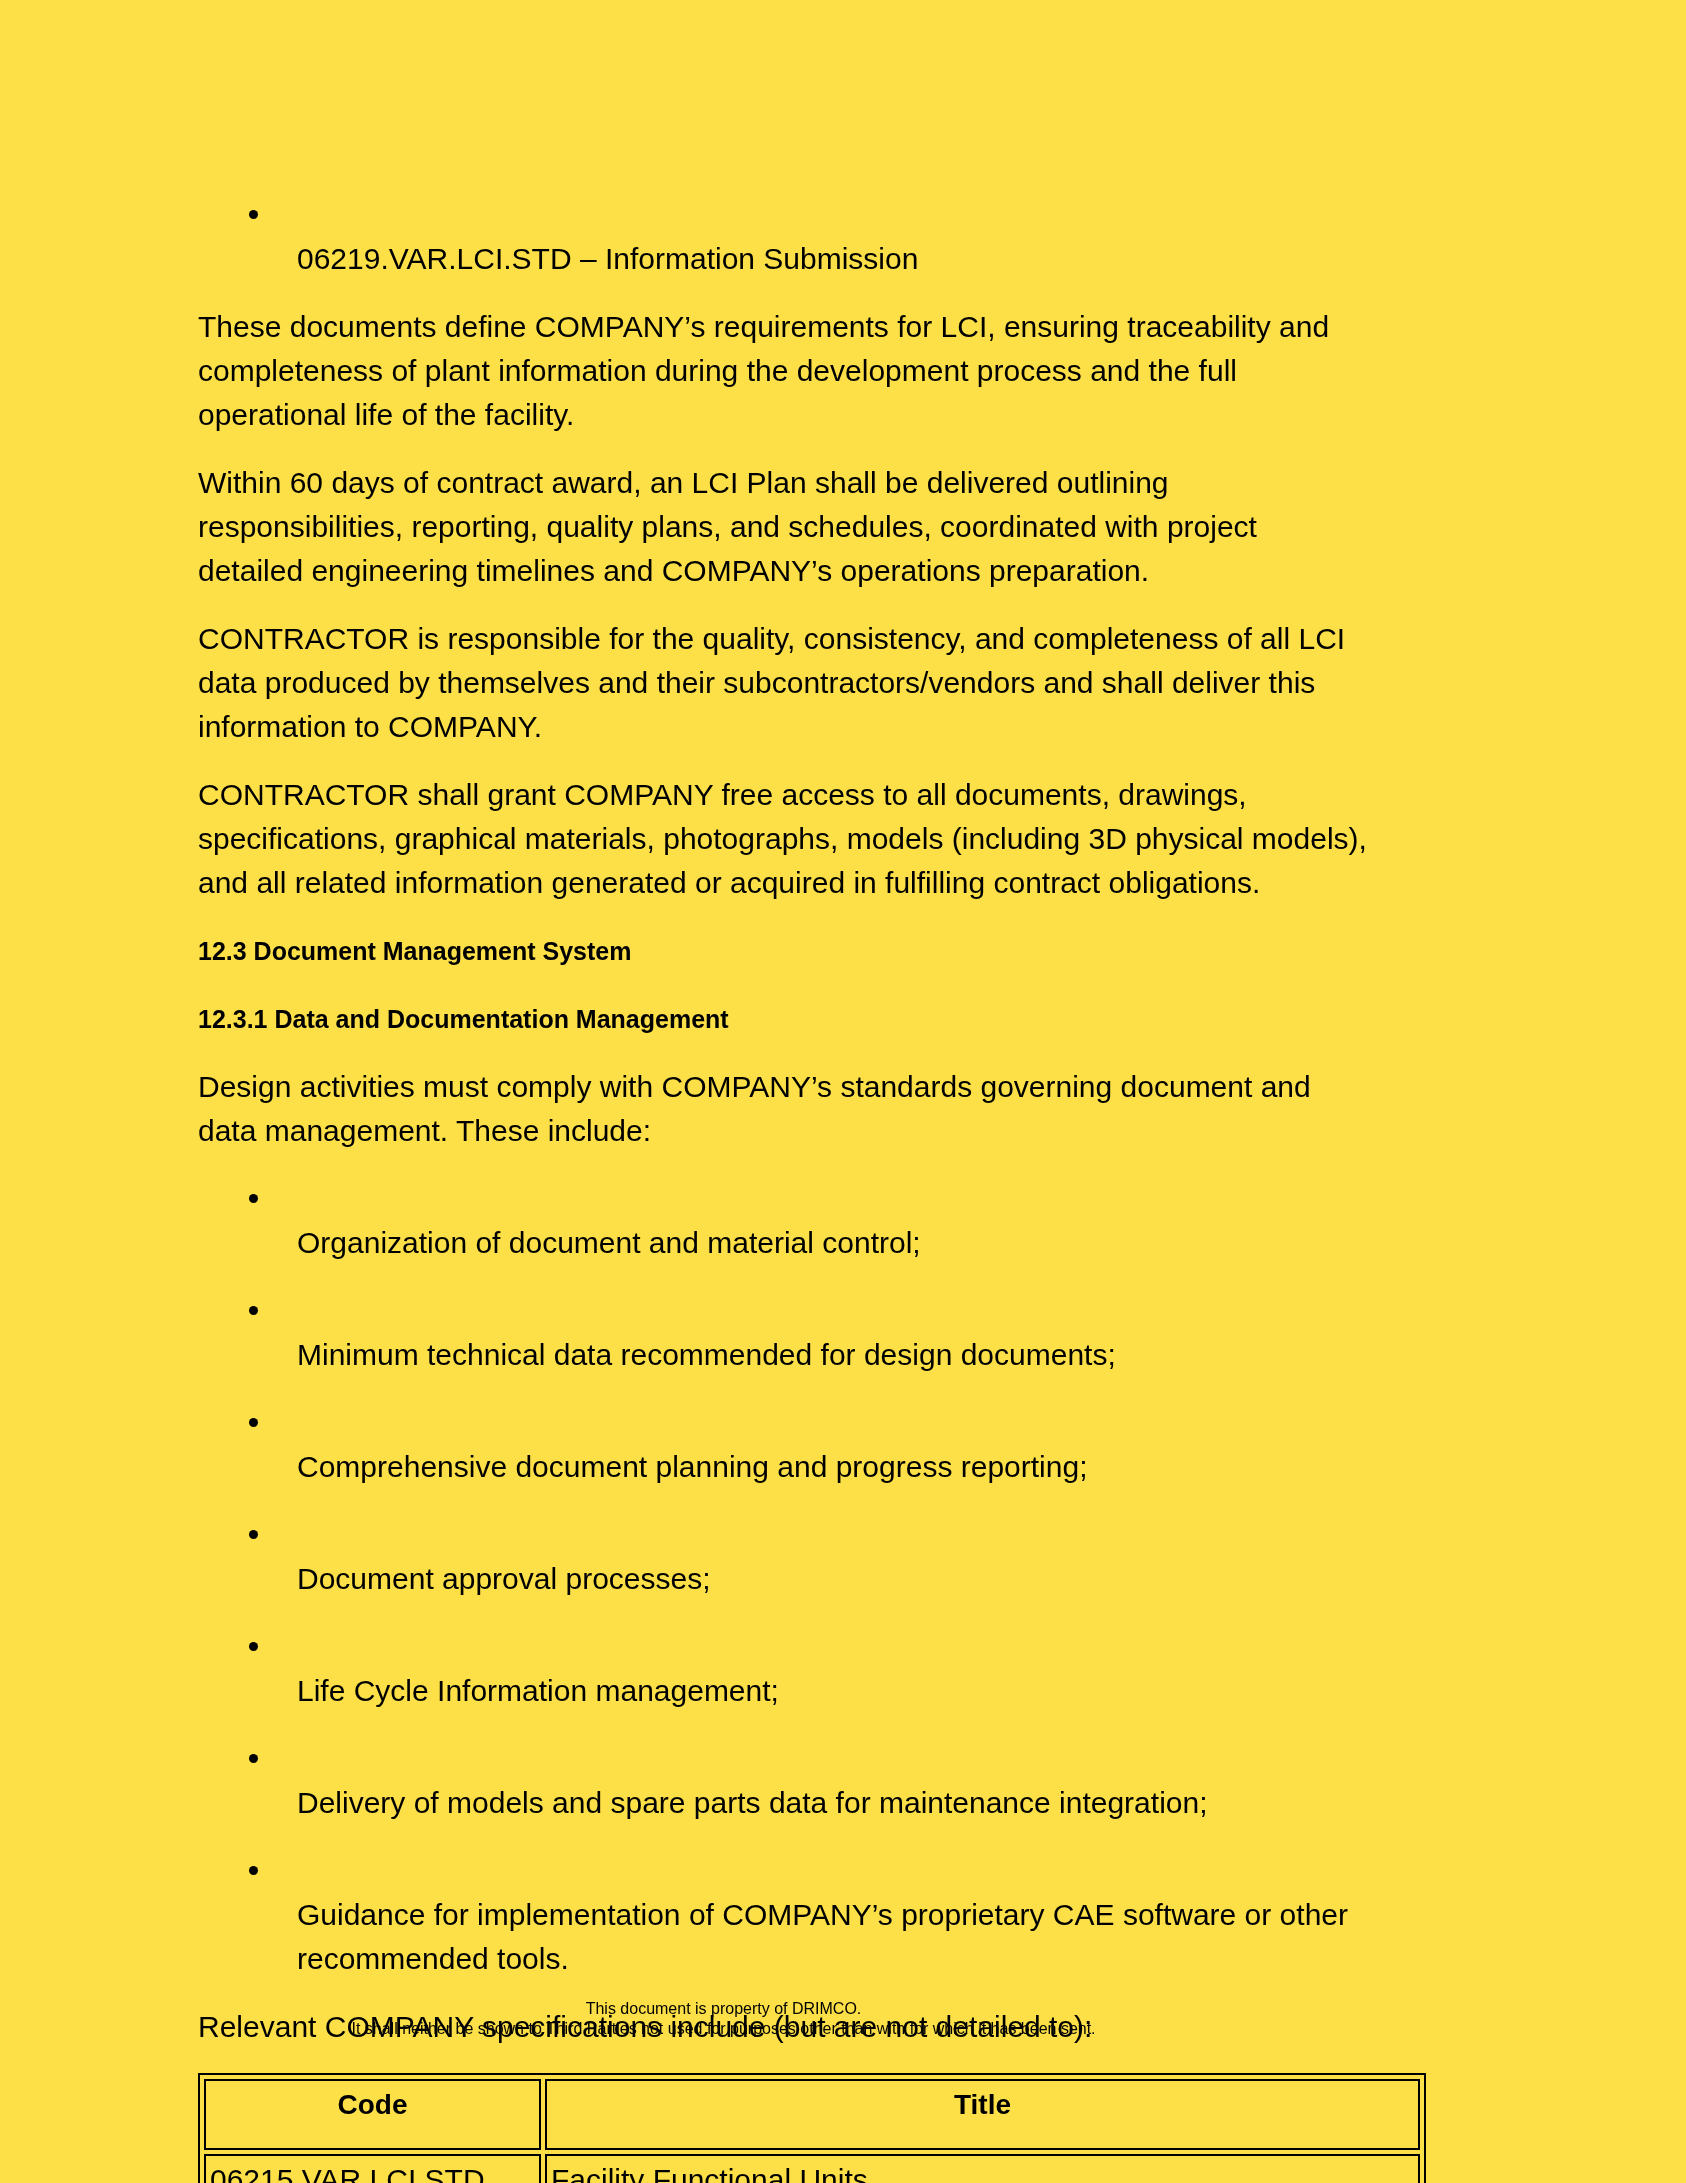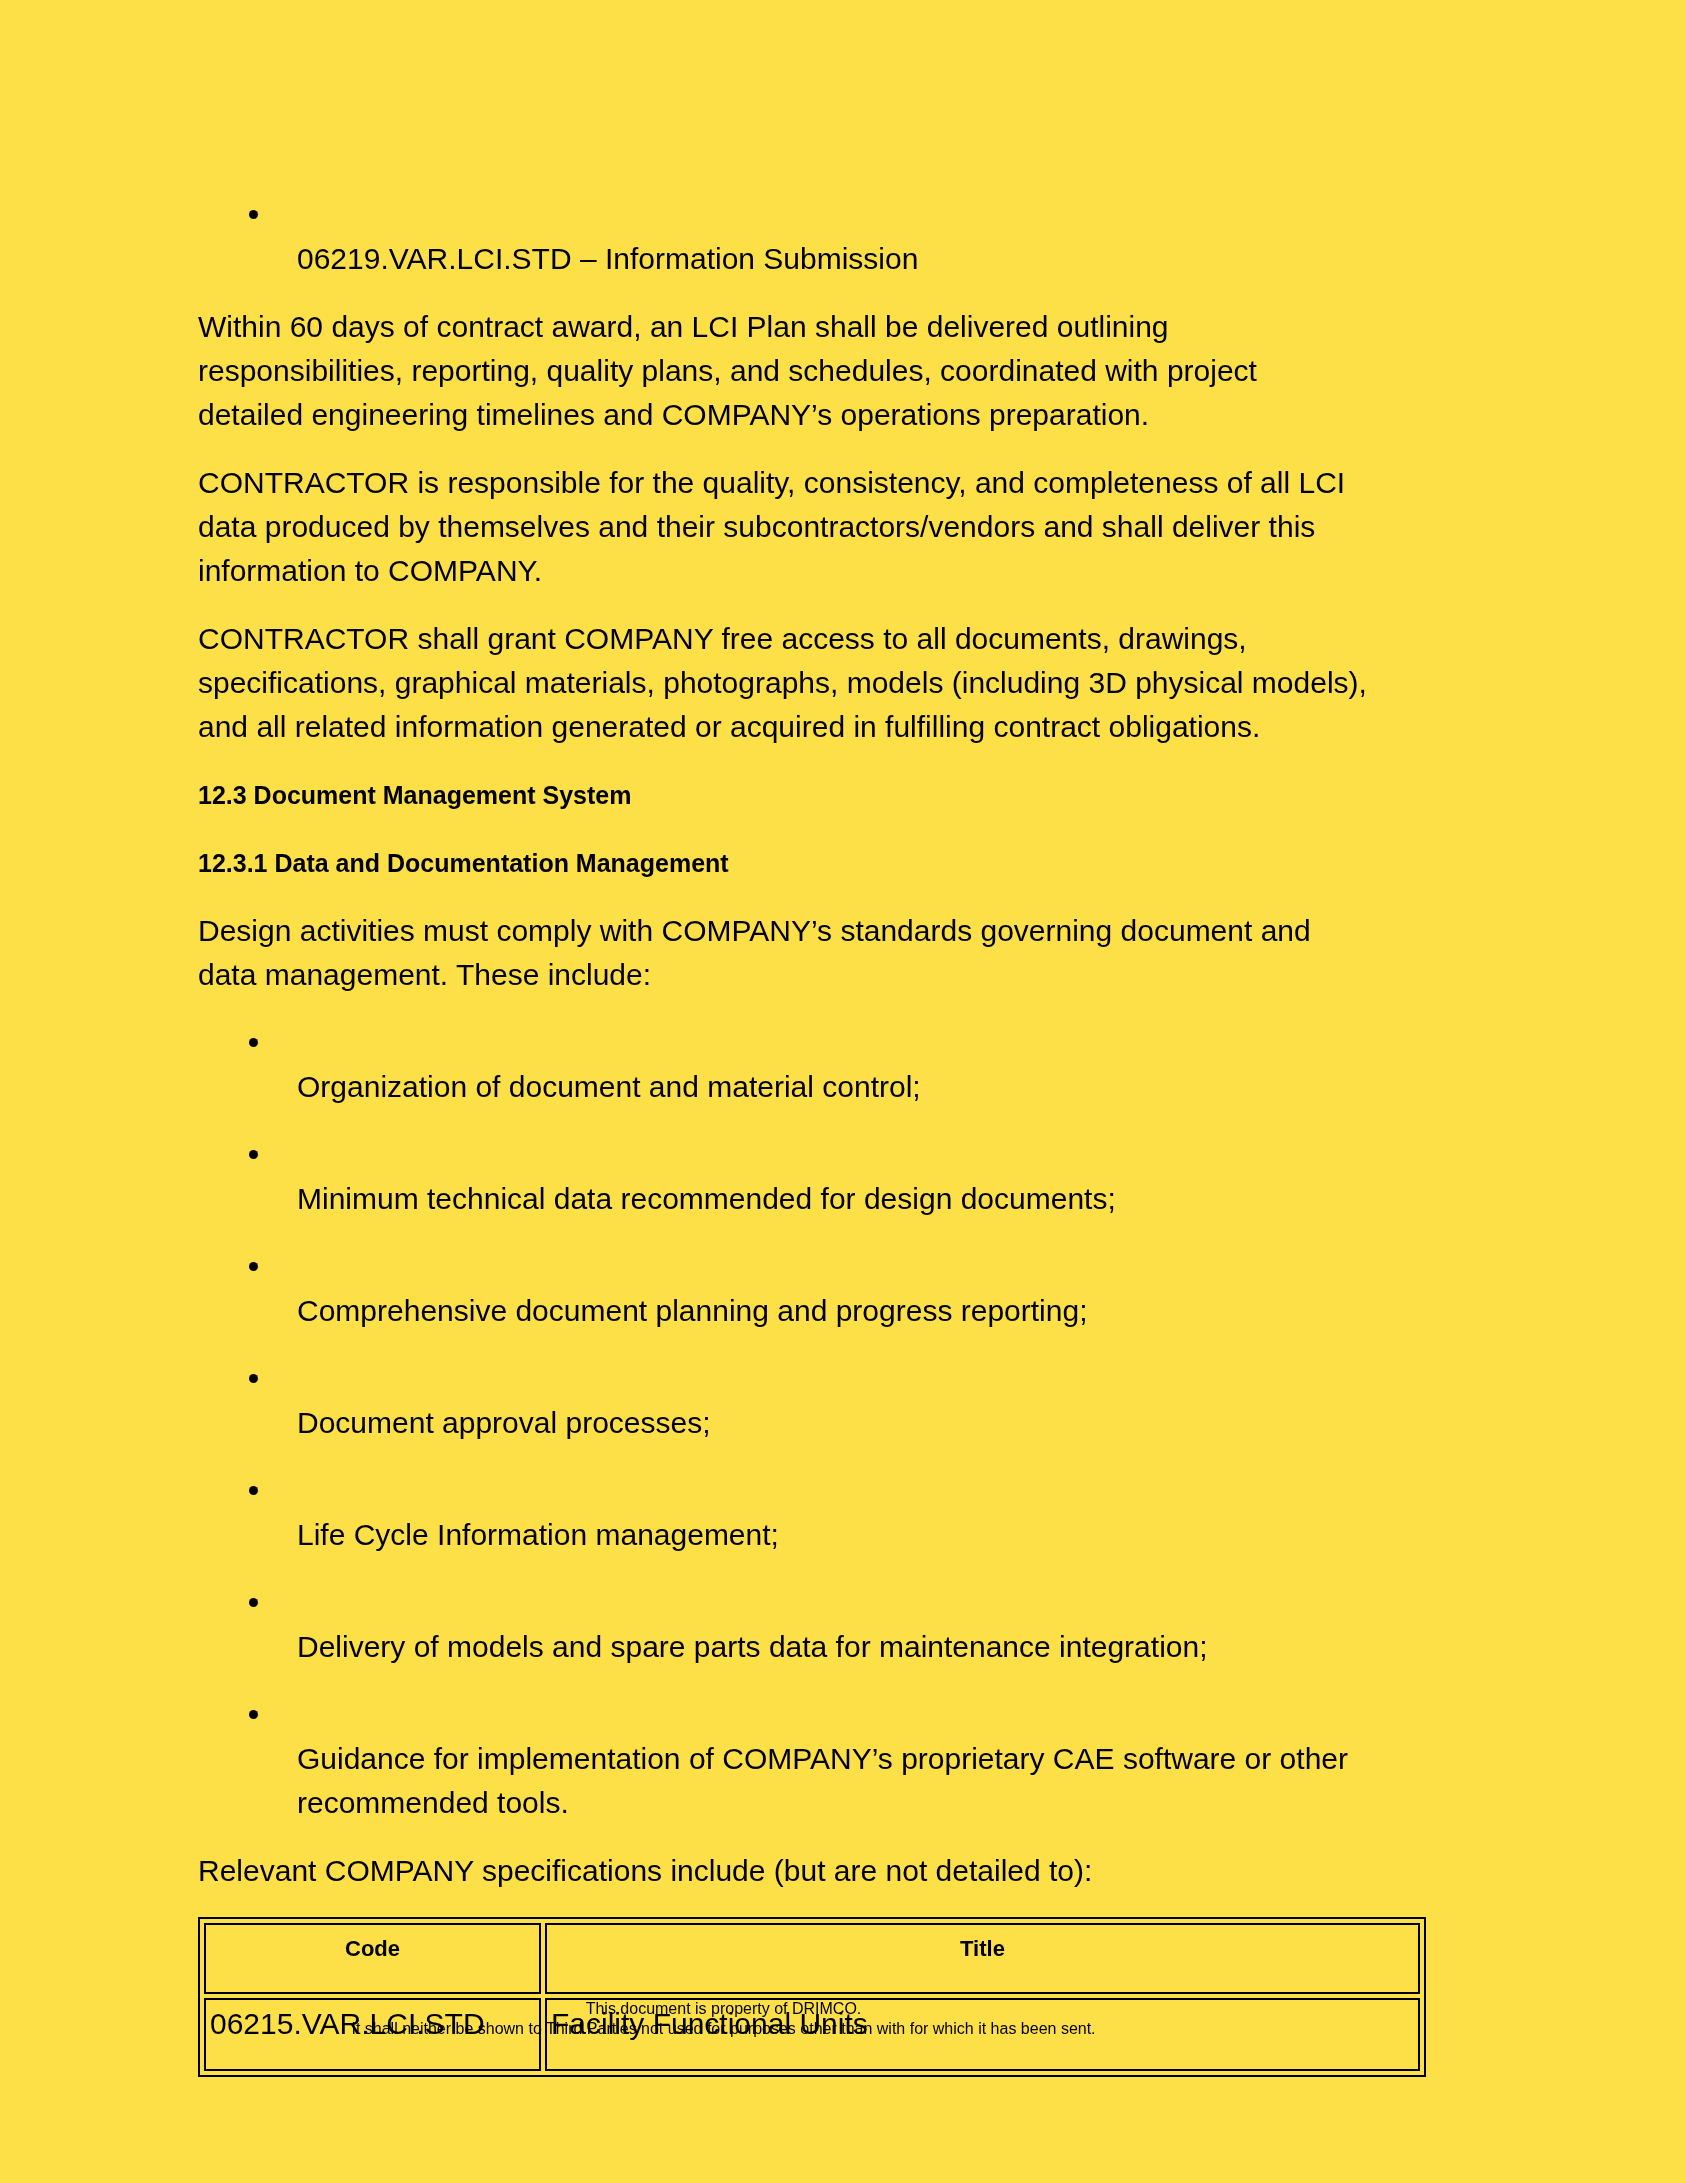--- a/index.html
+++ b/index.html
@@ -49,21 +49,21 @@
     border:2.6px solid #000;
     width:1228px;
     table-layout:fixed;
   }
   .doc-table th{
     border:2.6px solid #000;
     height:56px;
     vertical-align:top;
     padding:5.3px 4px;
     text-align:center;
-    font-size:22px;
+    font-size:28px;
     font-weight:bold;
     line-height:37px;
   }
   .doc-table td{
     border:2.6px solid #000;
     height:59px;
     vertical-align:top;
     padding:5.3px 4px;
     text-align:left;
     font-size:30px;
@@ -83,20 +83,23 @@
 </head>
 <body>
 
 <div class="page">
   <div class="content">
 
     <div class="li">
       <span>06219.VAR.LCI.STD – Information Submission</span>
     </div>
 
+    <p class="para">These documents define COMPANY’s requirements for LCI, ensuring traceability and
+completeness of plant information during the development process and the full
+operational life of the facility.</p>
     <p class="para">Within 60 days of contract award, an LCI Plan shall be delivered outlining
 responsibilities, reporting, quality plans, and schedules, coordinated with project
 detailed engineering timelines and COMPANY’s operations preparation.</p>
     <p class="para">CONTRACTOR is responsible for the quality, consistency, and completeness of all LCI
 data produced by themselves and their subcontractors/vendors and shall deliver this
 information to COMPANY.</p>
     <p class="para">CONTRACTOR shall grant COMPANY free access to all documents, drawings,
 specifications, graphical materials, photographs, models (including 3D physical models),
 and all related information generated or acquired in fulfilling contract obligations.</p>
 

